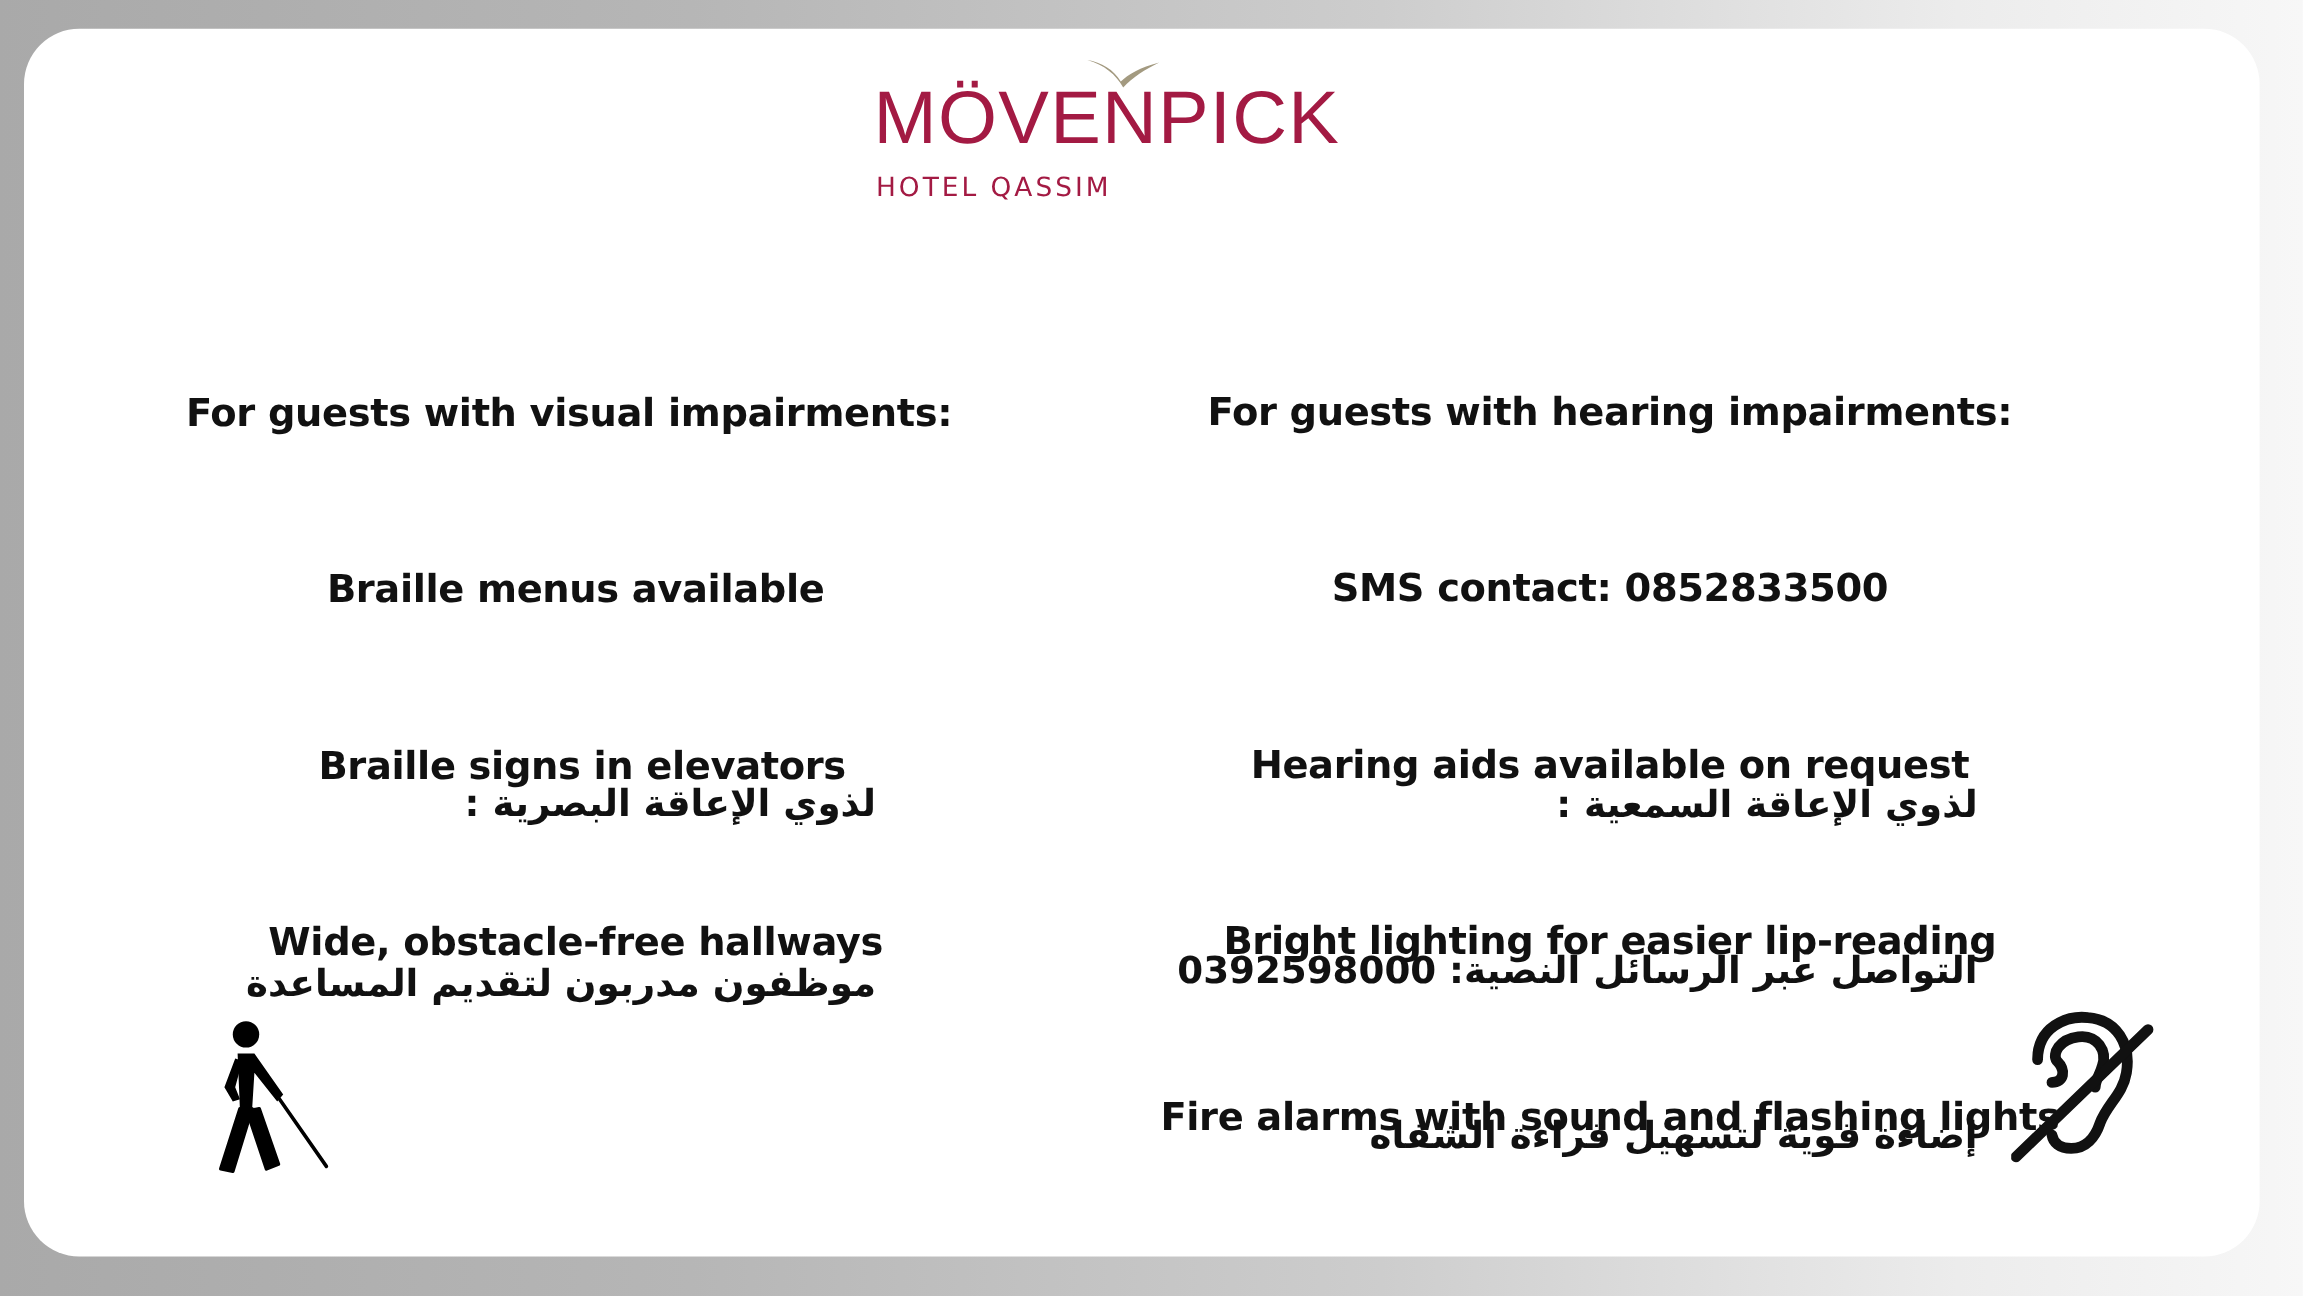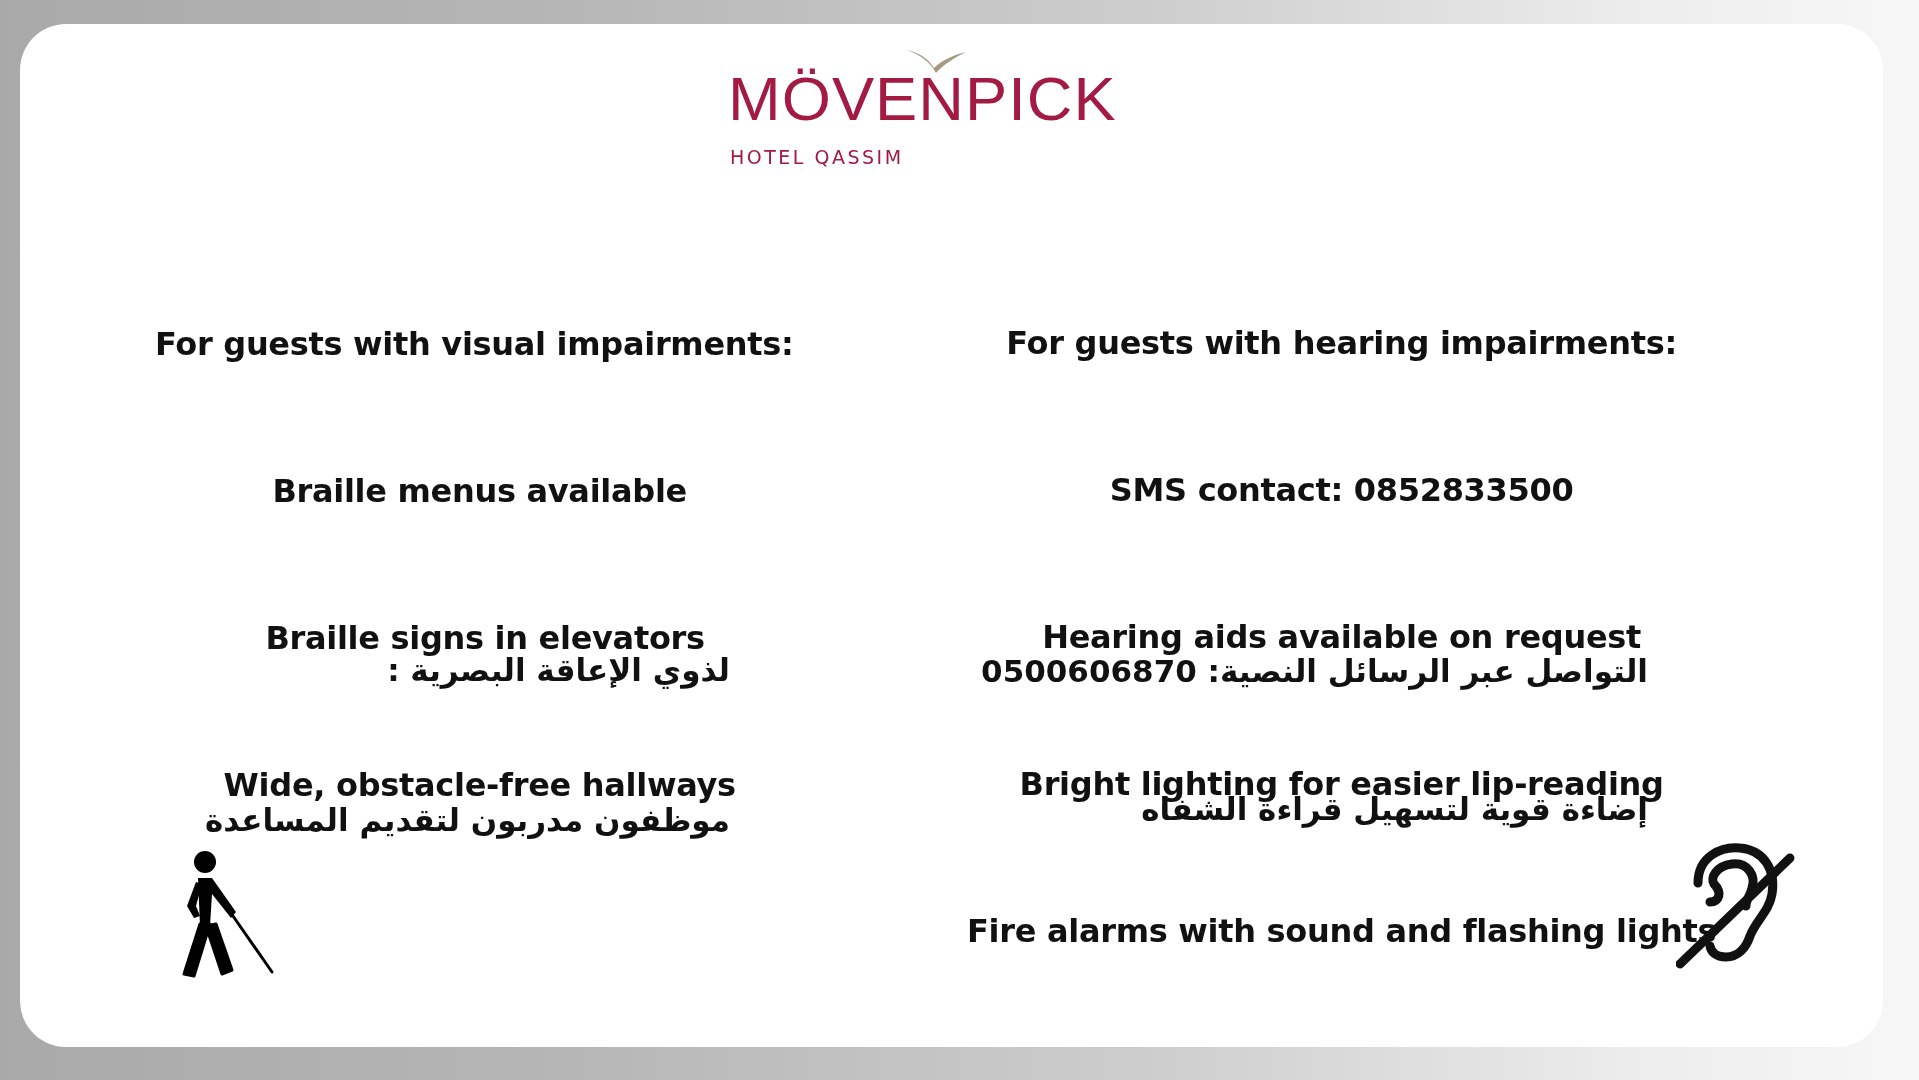--- a/index.html
+++ b/index.html
@@ -42,21 +42,21 @@
       letter-spacing: 1px;
       font-weight: normal;
       transform: scaleX(1.02);
       transform-origin: left;
     }
     .logo-sub {
       position: absolute;
       left: 2px;
       top: 104px;
       font-family: "DejaVu Sans", "Liberation Sans", sans-serif;
-      font-size: 19px;
+      font-size: 22px;
       line-height: 26px;
       color: #a31a43;
       letter-spacing: 2.5px;
     }
     .logo-bird {
       position: absolute;
       left: 176px;
       top: 6px;
       width: 64px;
       height: 28px;
@@ -136,21 +136,22 @@
 </div>
 
 <div class="ar-block ar-visual">
   <span class="line">لذوي الإعاقة البصرية :</span>
   <span class="line">موظفون مدربون لتقديم المساعدة</span>
   
   
 </div>
 
 <div class="ar-block ar-hearing">
-  <span class="line">التواصل عبر الرسائل النصية: 0500606870</span>
+  <span class="line">لذوي الإعاقة السمعية :</span>
+  <span class="line">التواصل عبر الرسائل النصية: 0392598000</span>
   <span class="line">إضاءة قوية لتسهيل قراءة الشفاه</span>
   
 </div>
 
 <svg class="icon-blind" viewBox="0 0 110 135">
   <circle cx="29" cy="12" r="11" fill="#000"></circle>
 
   <path d="M22 28 L36 28 L60 62 L55 68 L36 44 L34 76 L24 76 Z" fill="#000"></path>
 
   <path d="M20 32 L26 34 L20 56 L24 66 L18 68 L11 56 Z" fill="#000"></path>

